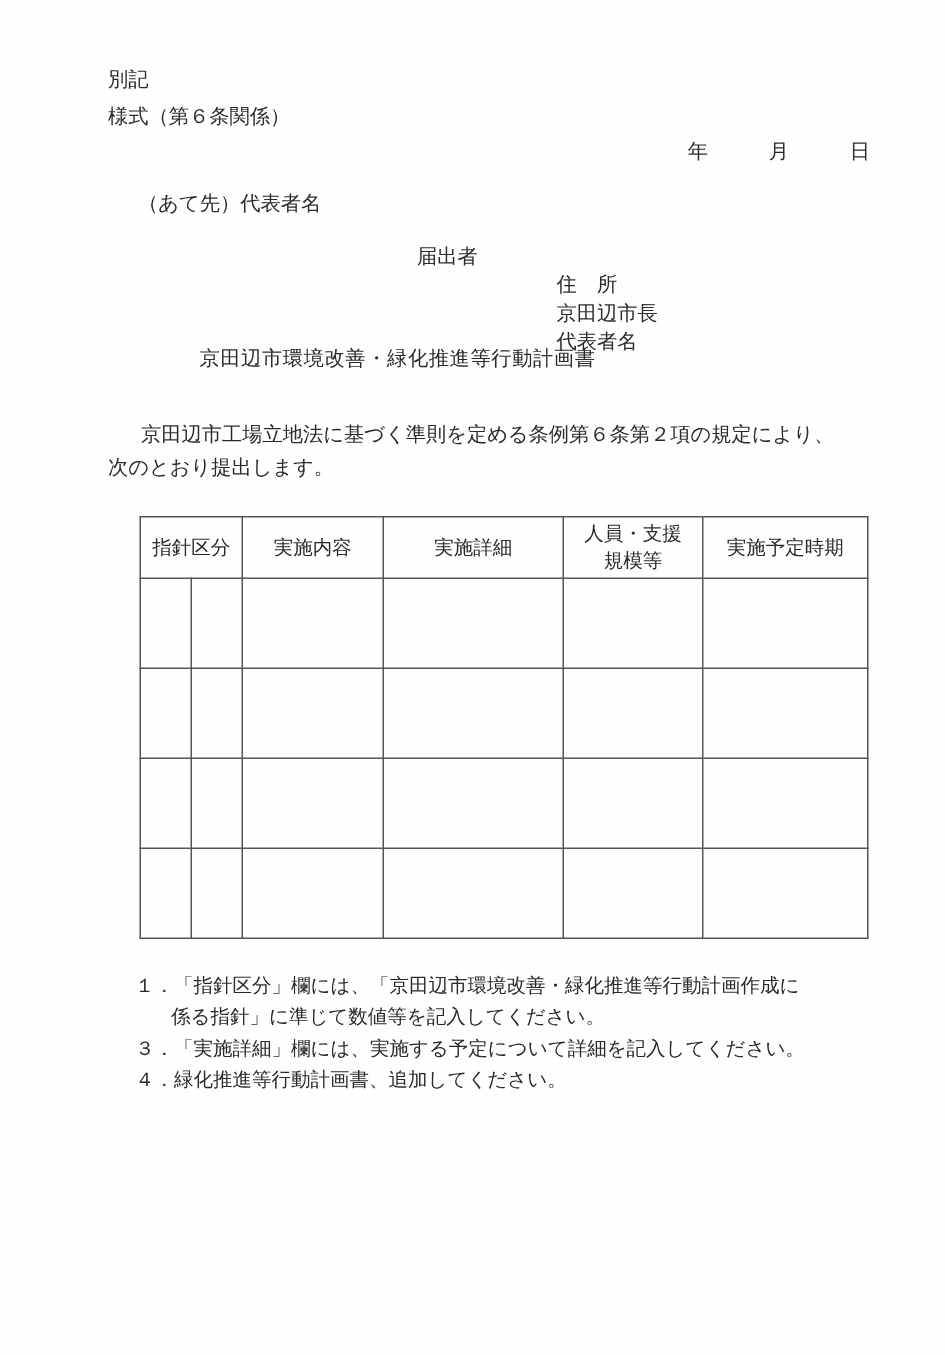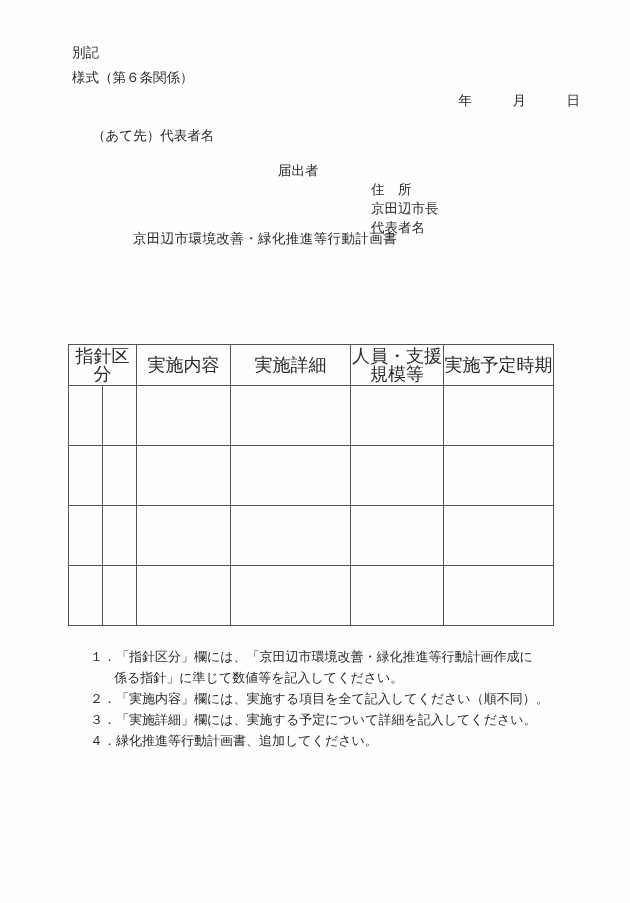--- a/index.html
+++ b/index.html
@@ -83,25 +83,25 @@
     width: 492px;
     font-size: 13.5px;
     line-height: 22px;
   }
   .body-para .l1 { display: block; text-indent: 22px; white-space: pre; }
   .body-para .l2 { display: block; white-space: pre; }
 
   
   .form-table {
     position: absolute;
-    left: 68px; top: 344px;
+    left: 93px; top: 344px;
     width: 486px;
     border-collapse: collapse;
     table-layout: fixed;
-    font-size: 18px;
+    font-size: 13px;
   }
   .form-table th, .form-table td {
     border: 1px solid #555;
     padding: 0;
     text-align: center;
     vertical-align: middle;
     font-weight: normal;
   }
   .form-table thead th { height: 40px; line-height: 18px; }
   .form-table tbody td { height: 59px; }
@@ -144,20 +144,24 @@
       <span class="submitter-fields">
         <span class="submitter-field">住　所</span>
         <span class="submitter-field">京田辺市長</span>
         <span class="submitter-field">代表者名</span>
       </span>
     </div>
   </div>
 
   <div class="doc-title">京田辺市環境改善・緑化推進等行動計画書</div>
 
+  <div class="body-para">
+    <span class="l1">京田辺市工場立地法に基づく準則を定める条例第６条第２項の規定により、</span>
+    <span class="l2">次のとおり提出します。</span>
+  </div>
 
   <table class="form-table">
     <thead>
       <tr>
         <th colspan="2" class="c-kubun-header">指針区分</th>
         <th class="c-naiyou">実施内容</th>
         <th class="c-shousai">実施詳細</th>
         <th class="c-jinin">
           <span class="hdr-two-line">人員・支援</span>
           <span class="hdr-two-line">規模等</span>
@@ -198,20 +202,19 @@
         <td class="c-jinin"></td>
         <td class="c-jiki"></td>
       </tr>
     </tbody>
   </table>
 
   <div class="notes">
 
     <div class="note-item"><span>１．</span><span>「指針区分」欄には、「京田辺市環境改善・緑化推進等行動計画作成に</span><span class="cont">係る指針」に準じて数値等を記入してください。</span></div>
 
-    <div class="note-item"><span>２．</span><span>「実施内容」欄には、実施する項目を全て記入してください（順不同）。</span></div>
 
     <div class="note-item"><span>３．</span><span>「実施詳細」欄には、実施する予定について詳細を記入してください。</span></div>
 
     <div class="note-item"><span>４．</span><span>緑化推進等行動計画書、追加してください。</span></div>
   </div>
 
 </div>
 
 </body></html>

